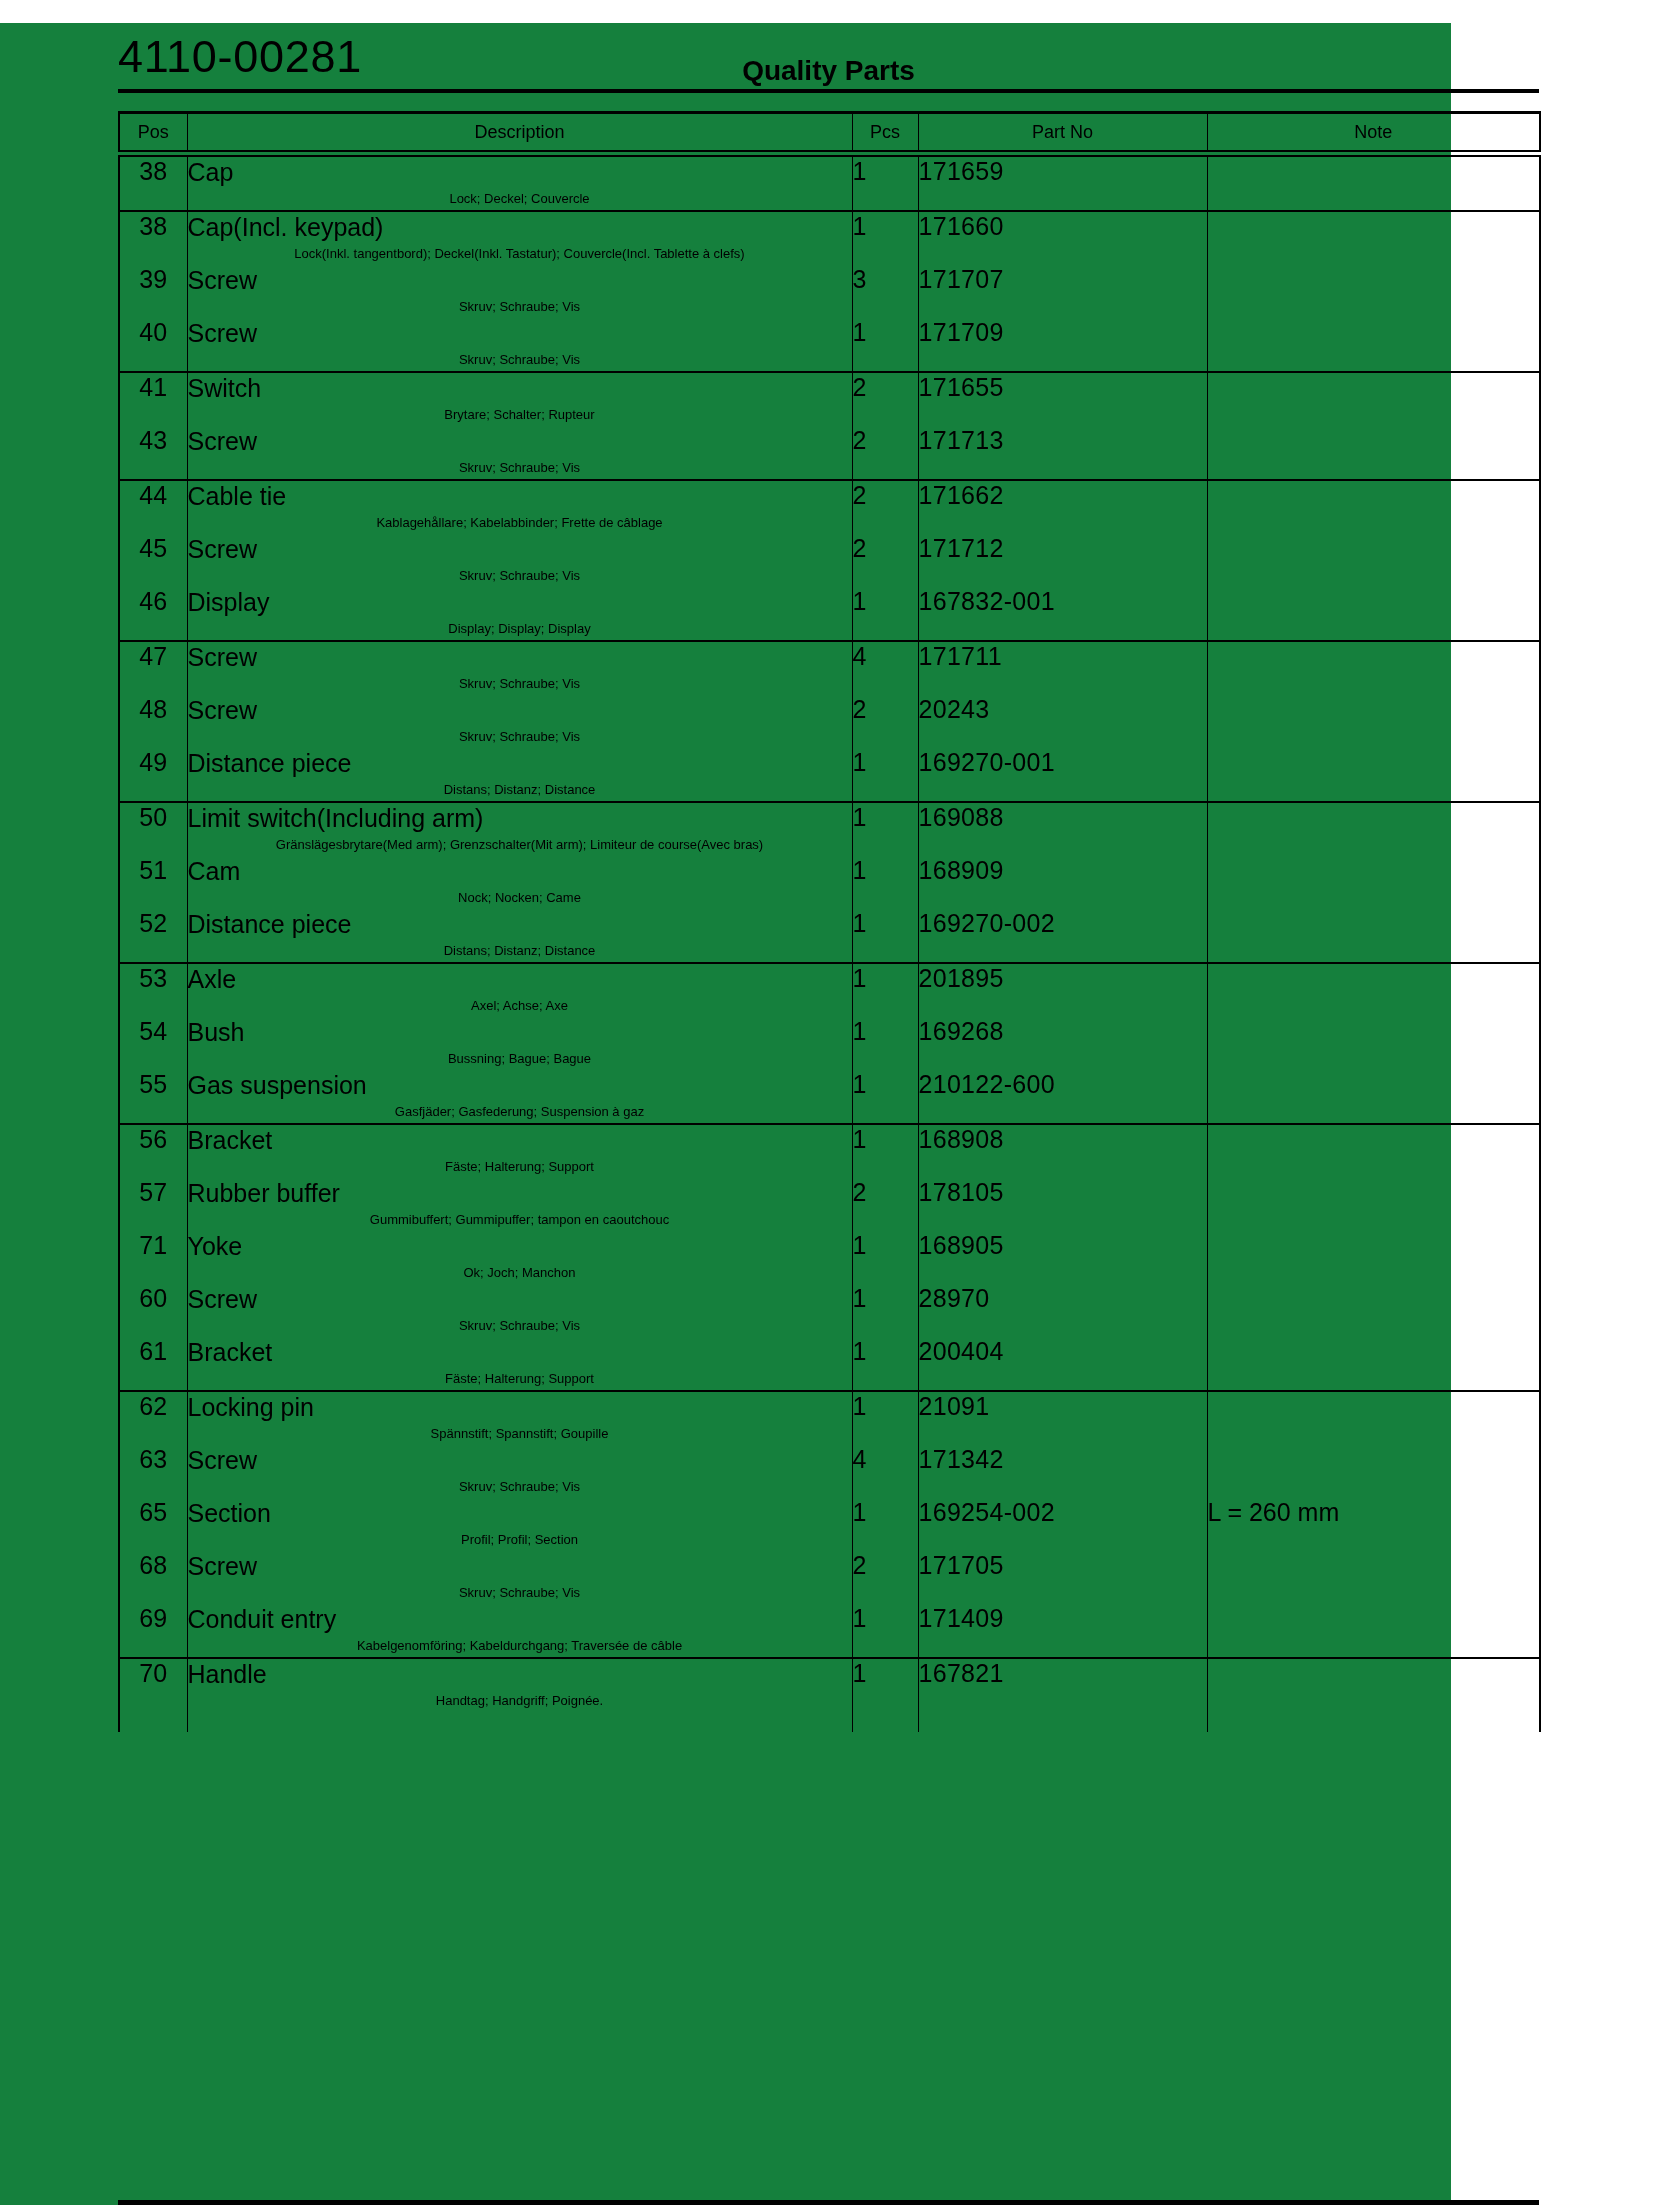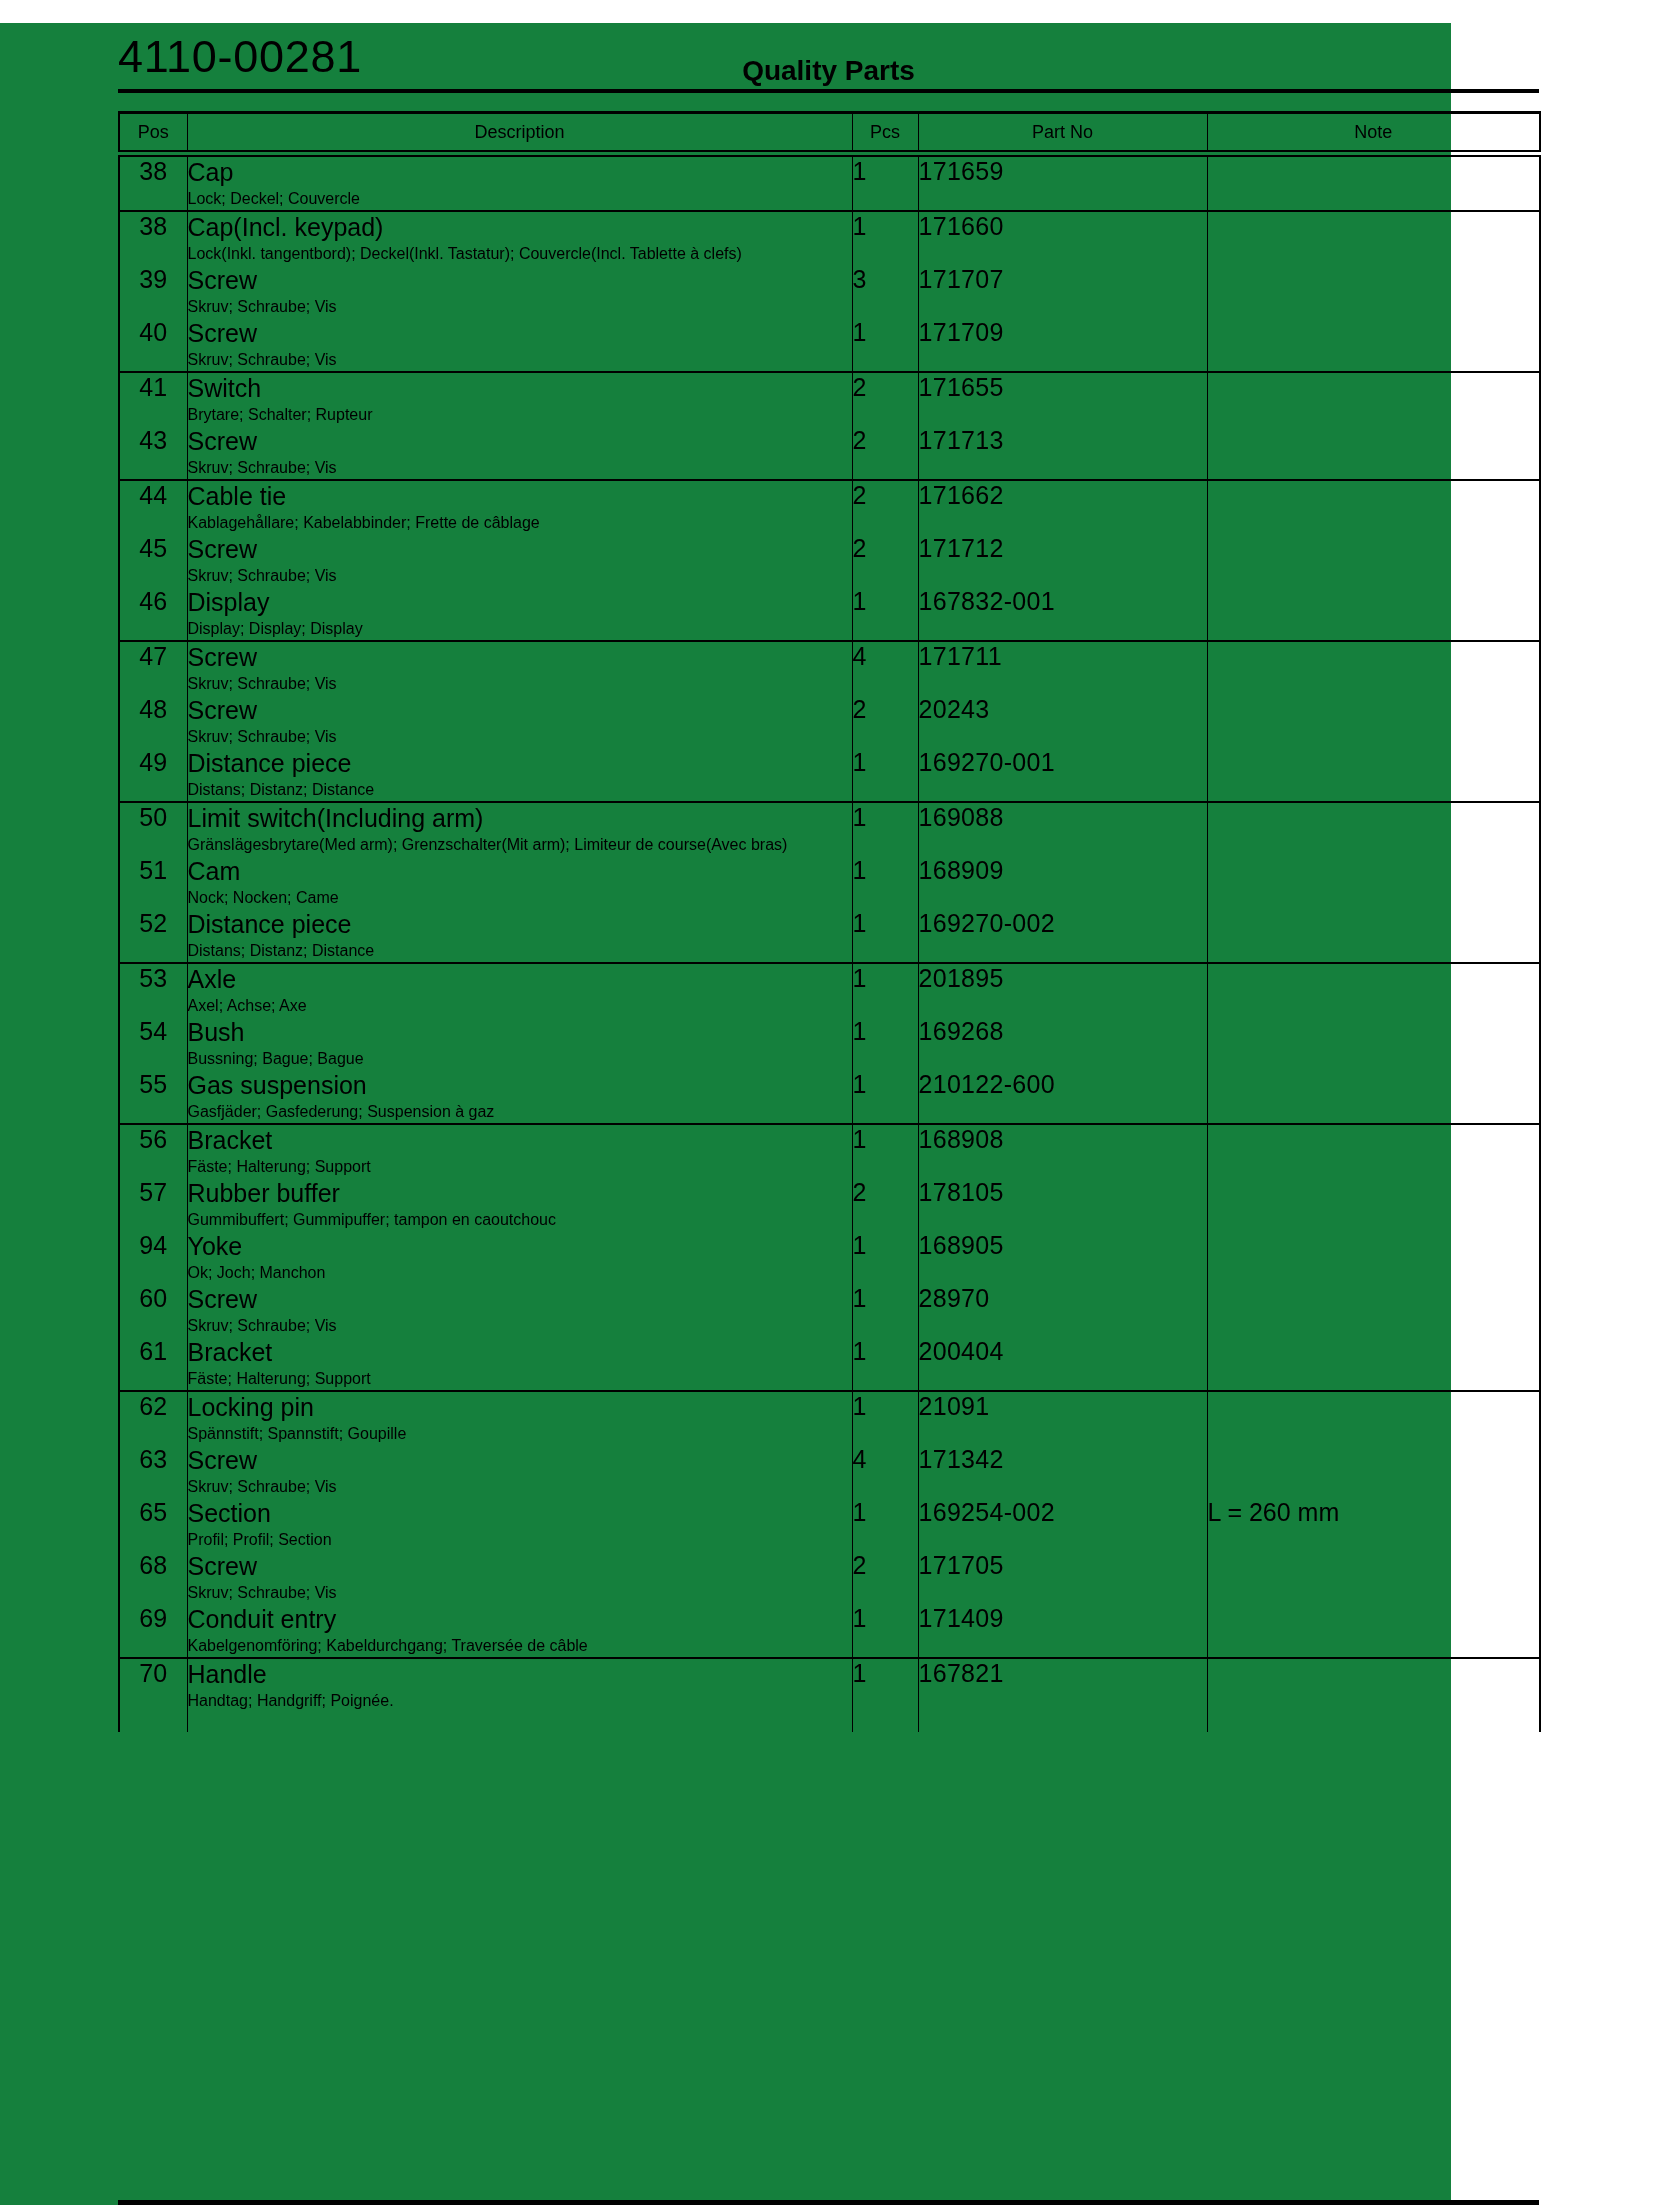--- a/index.html
+++ b/index.html
@@ -90,22 +90,23 @@
     padding-top: 6.3px;
   }
   td.c-desc {
     padding: 4.9px 14px 3.5px 16.7px;
   }
   .d-main {
     font-size: 25px;
     line-height: 31px;
   }
   .d-sub {
-    font-size: 16px;
+    font-size: 13px;
     line-height: 22px;
+    text-align: center;
   }
   td.c-pcs {
     font-size: 25px;
     padding-top: 6.3px;
     padding-left: 18px;
   }
   td.c-part {
     font-size: 25px;
     padding-top: 6.3px;
     padding-left: 16.7px;
@@ -384,21 +385,21 @@
     <td class="c-desc">
       <div class="d-main">Rubber buffer</div>
       <div class="d-sub">Gummibuffert; Gummipuffer; tampon en caoutchouc</div>
     </td>
     <td class="c-pcs">2</td>
     <td class="c-part">178105</td>
     <td class="c-note"></td>
   </tr>
 
   <tr>
-    <td class="c-pos">94</td>
+    <td class="c-pos">71</td>
     <td class="c-desc">
       <div class="d-main">Yoke</div>
       <div class="d-sub">Ok; Joch; Manchon</div>
     </td>
     <td class="c-pcs">1</td>
     <td class="c-part">168905</td>
     <td class="c-note"></td>
   </tr>
 
 

